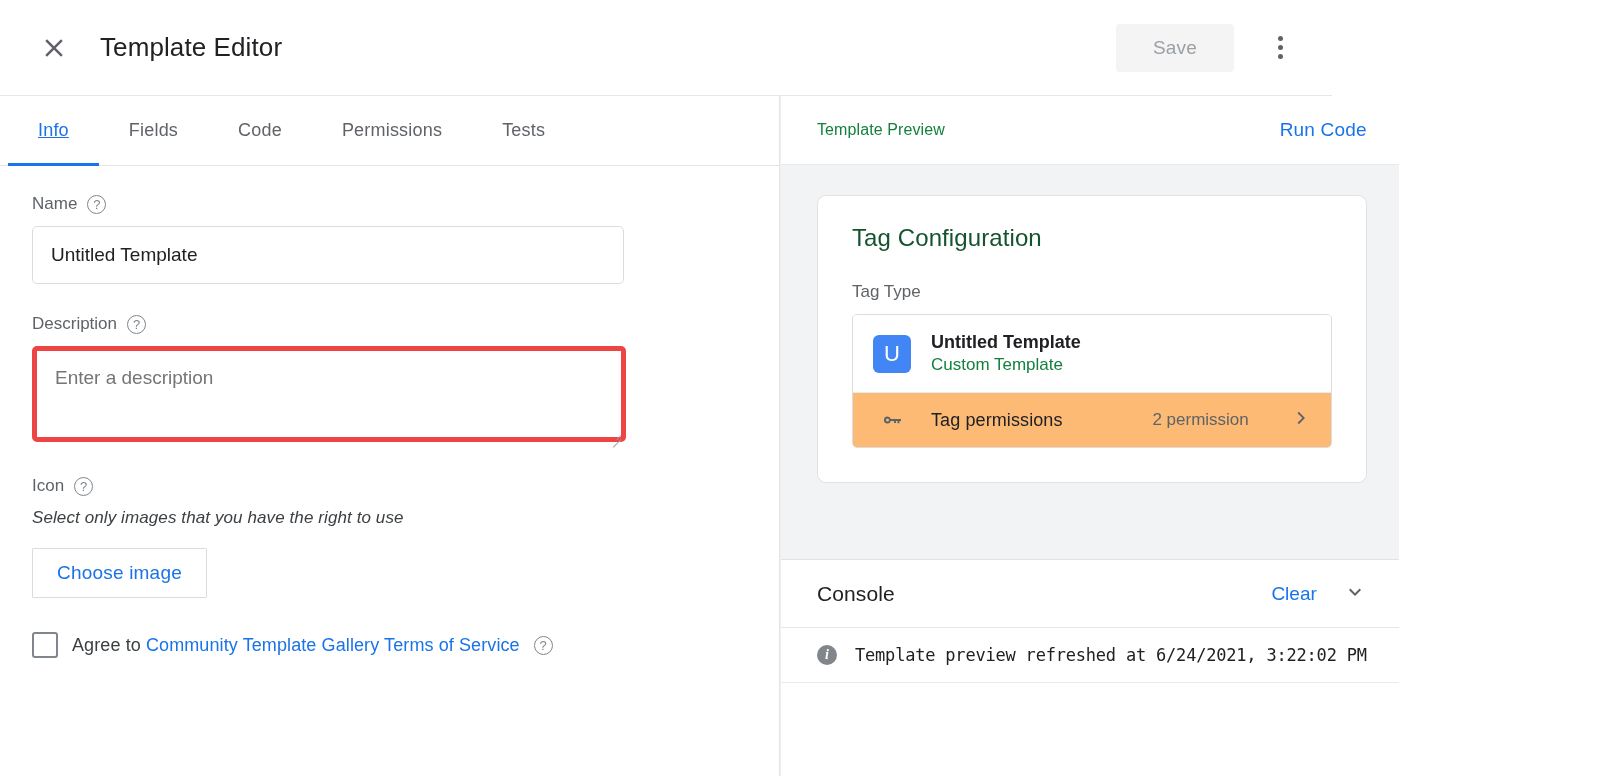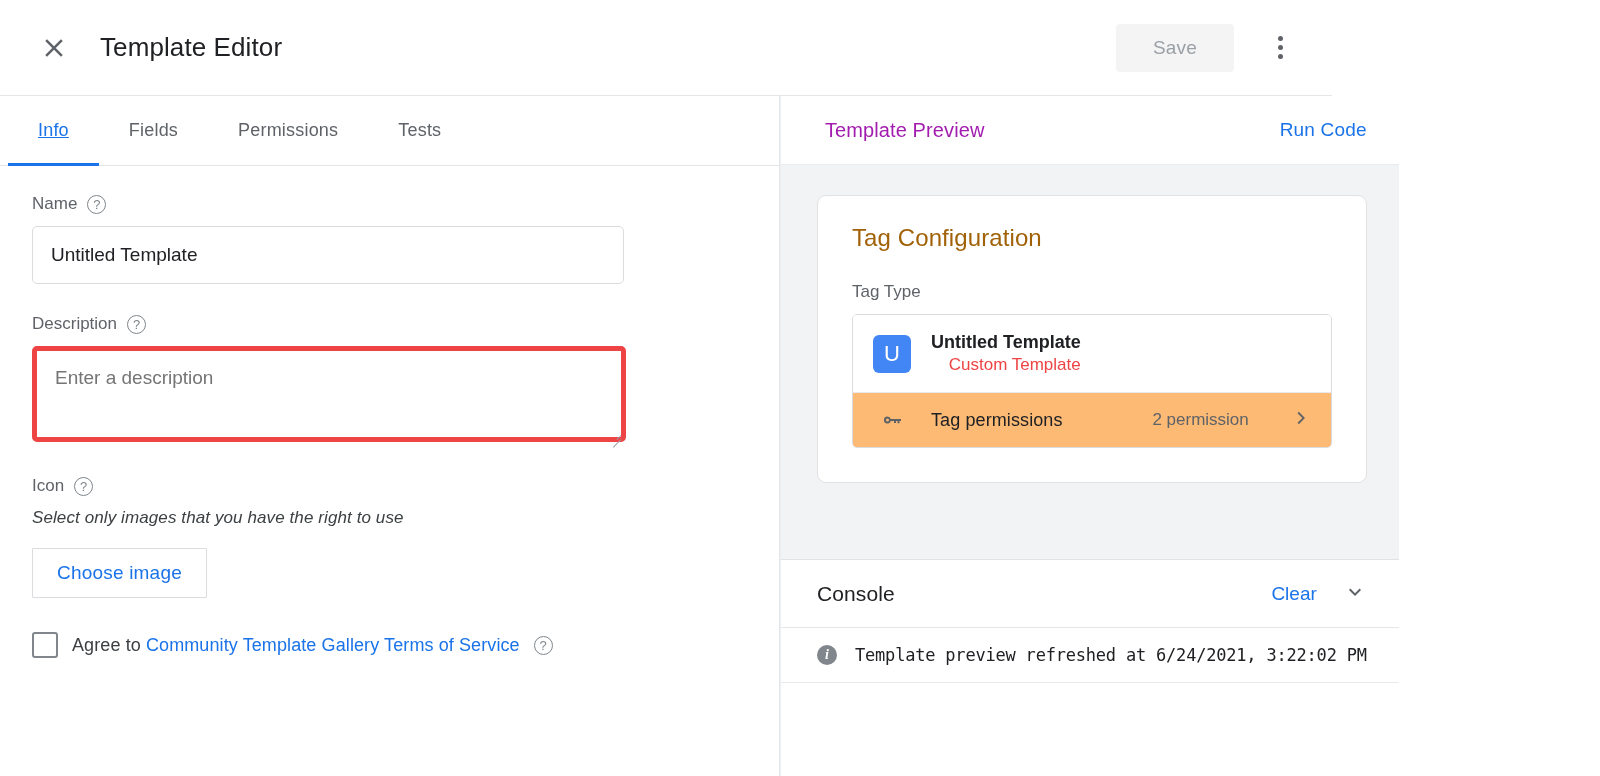--- a/index.html
+++ b/index.html
@@ -144,55 +144,55 @@
   .agree-text { letter-spacing: .1px; }
   .link { color: #1a73e8; cursor: pointer; text-decoration: none; }
 
   
   .preview-header {
     height: 68px; flex: 0 0 68px;
     display: flex; align-items: center;
     padding: 0 32px 0 36px;
     background: #fff;
   }
-  .preview-title { font-size: 20px; color: #a21caf; letter-spacing: .1px; margin-left: 8px; }
+  .preview-title { font-size: 16px; color: #15803d; letter-spacing: .1px; }
   .header-spacer { flex: 1 1 auto; }
   .run-code {
     color: #1a73e8; font-size: 19px; font-weight: 500;
     cursor: pointer; letter-spacing: .2px;
   }
 
   
   .preview-body {
     flex: 0 0 395px; height: 395px;
     background: #f1f3f4;
     padding: 30px 32px 0 36px;
     overflow: hidden;
     border-top: 1px solid #e9ebed;
   }
   .preview-card {
     background: #fff; border: 1px solid #e0e2e4; border-radius: 9px;
     padding: 28px 34px 34px 34px;
     width: 100%; max-width: 714px;
   }
-  .card-title { font-size: 24px; color: #a16207; font-weight: 400; letter-spacing: .1px; }
+  .card-title { font-size: 24px; color: #14532d; font-weight: 400; letter-spacing: .1px; }
   .tag-type-label { font-size: 17px; color: #5f6368; margin: 30px 0 12px 0; }
   .tag-box { border: 1px solid #dadce0; border-radius: 5px; overflow: hidden; }
   .tag-row-main {
     display: flex; align-items: center; gap: 20px;
     padding: 15px 20px; background: #fff;
   }
   .tag-avatar {
     width: 38px; height: 38px; flex: 0 0 auto;
     background: #4285f4; border-radius: 6px;
     color: #fff; font-size: 22px; font-weight: 400;
     display: flex; align-items: center; justify-content: center;
   }
   .tag-name { font-size: 18px; font-weight: 700; color: #202124; line-height: 1.35; }
-  .tag-sub { font-size: 17px; color: #ef4444; line-height: 1.35; text-align: right; }
+  .tag-sub { font-size: 17px; color: #15803d; line-height: 1.35; }
   .tag-row-perm {
     display: flex; align-items: center; gap: 20px;
     padding: 14px 20px; background: #fdba74;
     border-top: 1px solid #e8eaed; cursor: pointer;
   }
   .key-icon { width: 38px; flex: 0 0 auto; display: flex; align-items: center; justify-content: center; }
   .perm-label { font-size: 18px; color: #202124; letter-spacing: .1px; }
   .perm-spacer { flex: 1 1 auto; }
   .perm-count { font-size: 17px; color: #5f6368; margin-right: 20px; }
 
@@ -245,20 +245,21 @@
     </div>
   </div>
 
   <div class="body-split">
 
     <div class="left-pane">
 
       <div class="tabs">
         <div class="tab active">Info</div>
         <div class="tab">Fields</div>
+        <div class="tab">Code</div>
         <div class="tab">Permissions</div>
         <div class="tab">Tests</div>
       </div>
 
       <div class="form-area">
 
         
         <div class="field-label">
           <span>Name</span>
           <span class="help-icon">?</span>

